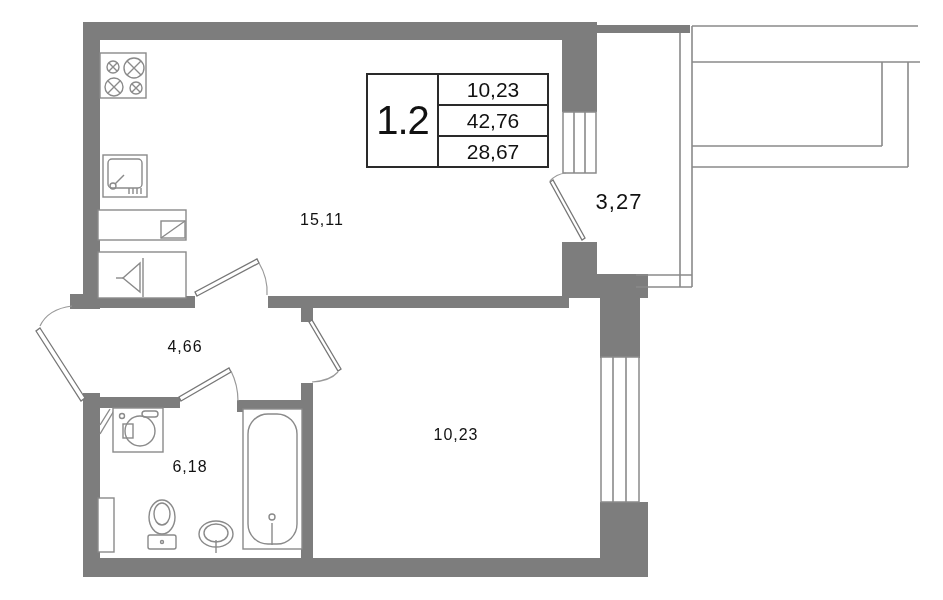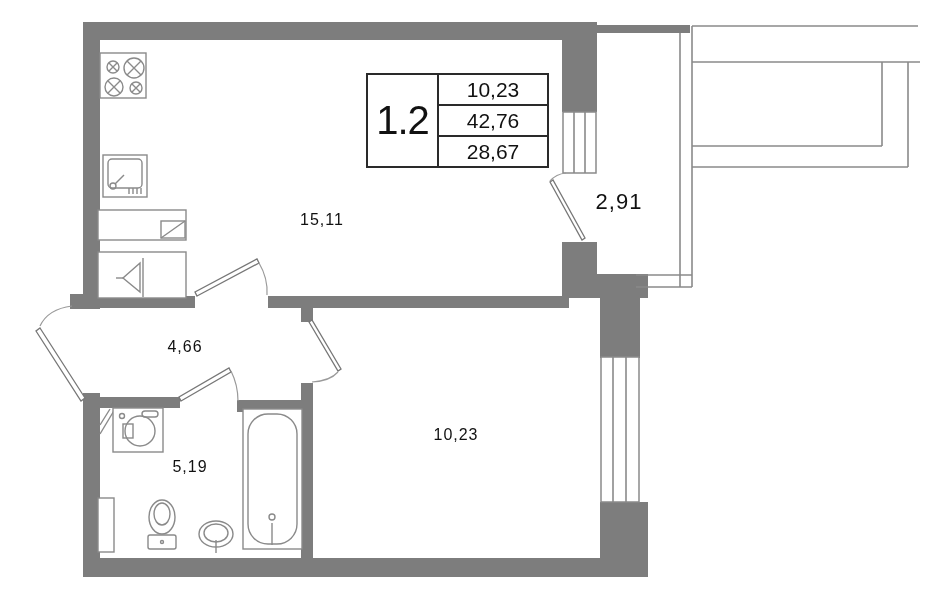--- a/index.html
+++ b/index.html
@@ -195,17 +195,17 @@
     <div id="info-left">1.2</div>
     <div id="info-rows">
       <div class="info-row">10,23</div>
       <div class="info-row">42,76</div>
       <div class="info-row">28,67</div>
     </div>
   </div>
 
   <div class="room-label" style="left:322px;top:220px;">15,11</div>
   <div class="room-label" style="left:185px;top:347px;">4,66</div>
-  <div class="room-label" style="left:190px;top:467px;">5,19</div>
+  <div class="room-label" style="left:190px;top:467px;">6,18</div>
   <div class="room-label" style="left:456px;top:435px;">10,23</div>
-  <div class="room-label" style="left:619px;top:202px;font-size:22px;">2,91</div>
+  <div class="room-label" style="left:619px;top:202px;font-size:22px;">3,27</div>
 
 </div>
 
 </body></html>

